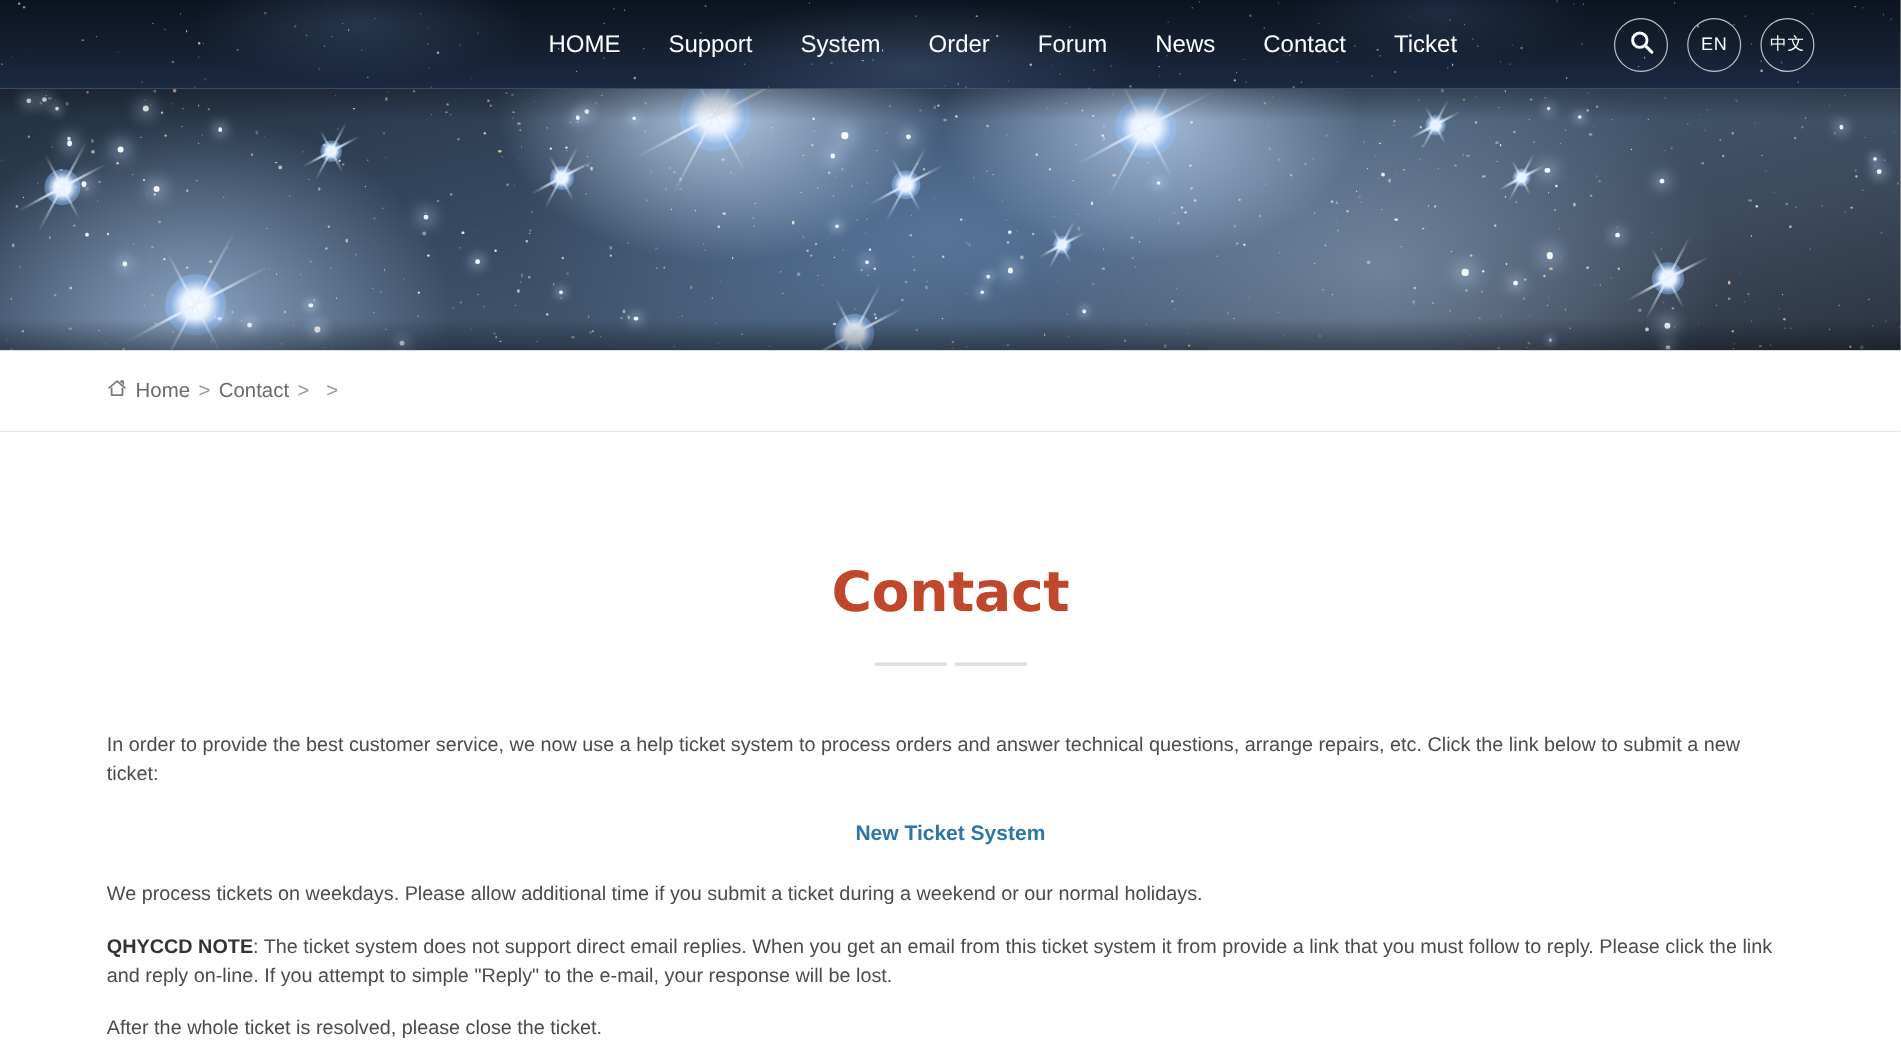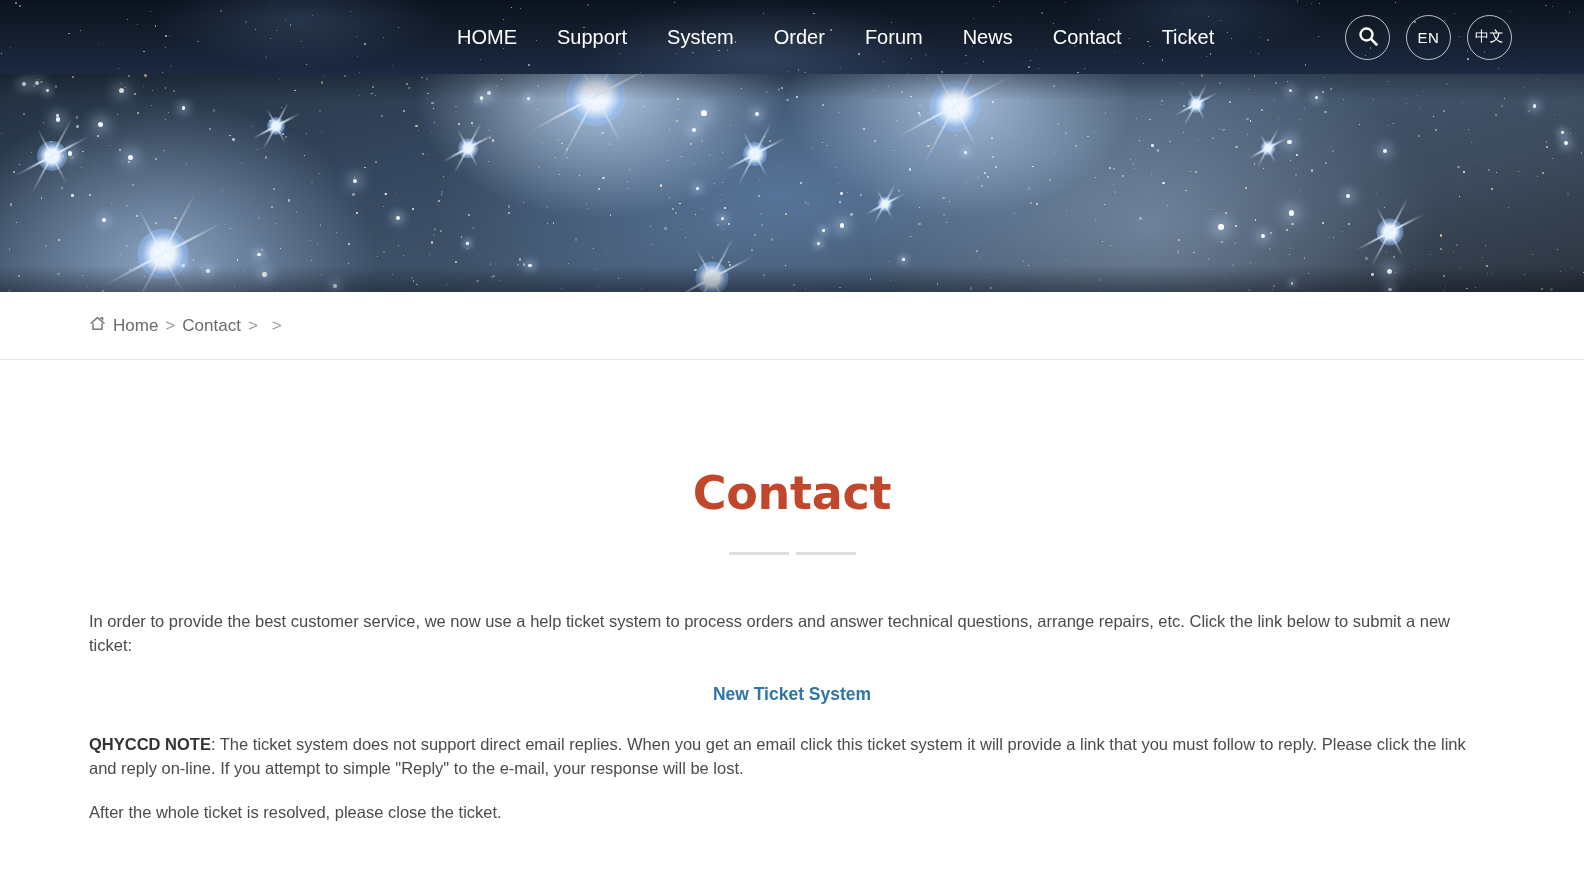--- a/index.html
+++ b/index.html
@@ -1141,20 +1141,21 @@
       <span></span>
     </div>
 
     <div class="body-copy">
       <p class="tight">In order to provide the best customer service, we now use a help ticket system to process orders and answer technical questions, arrange repairs, etc.  Click the link below to submit a new ticket:</p>
 
       <div class="ticket-link-wrap">
         <a class="ticket-link" href="#">New Ticket System</a>
       </div>
 
-
-      <p><span class="strong-note">QHYCCD NOTE</span><span>: The ticket system does not support direct email replies.  When you get an email click this ticket system it will provide a link that you must follow to reply.  Please click the link and reply on-line.  If you attempt to simple "Reply" to the e-mail, your response will be lost.</span></p>
+      <p>We process tickets on weekdays.  Please allow additional time if you submit a ticket during a weekend or our normal holidays.</p>
+
+      <p><span class="strong-note">QHYCCD NOTE</span><span>: The ticket system does not support direct email replies.  When you get an email from this ticket system it from provide a link that you must follow to reply.  Please click the link and reply on-line.  If you attempt to simple "Reply" to the e-mail, your response will be lost.</span></p>
 
       <p>After the whole ticket is resolved, please close the ticket.</p>
     </div>
   </main>
 
 </div>
 
 </body></html>

